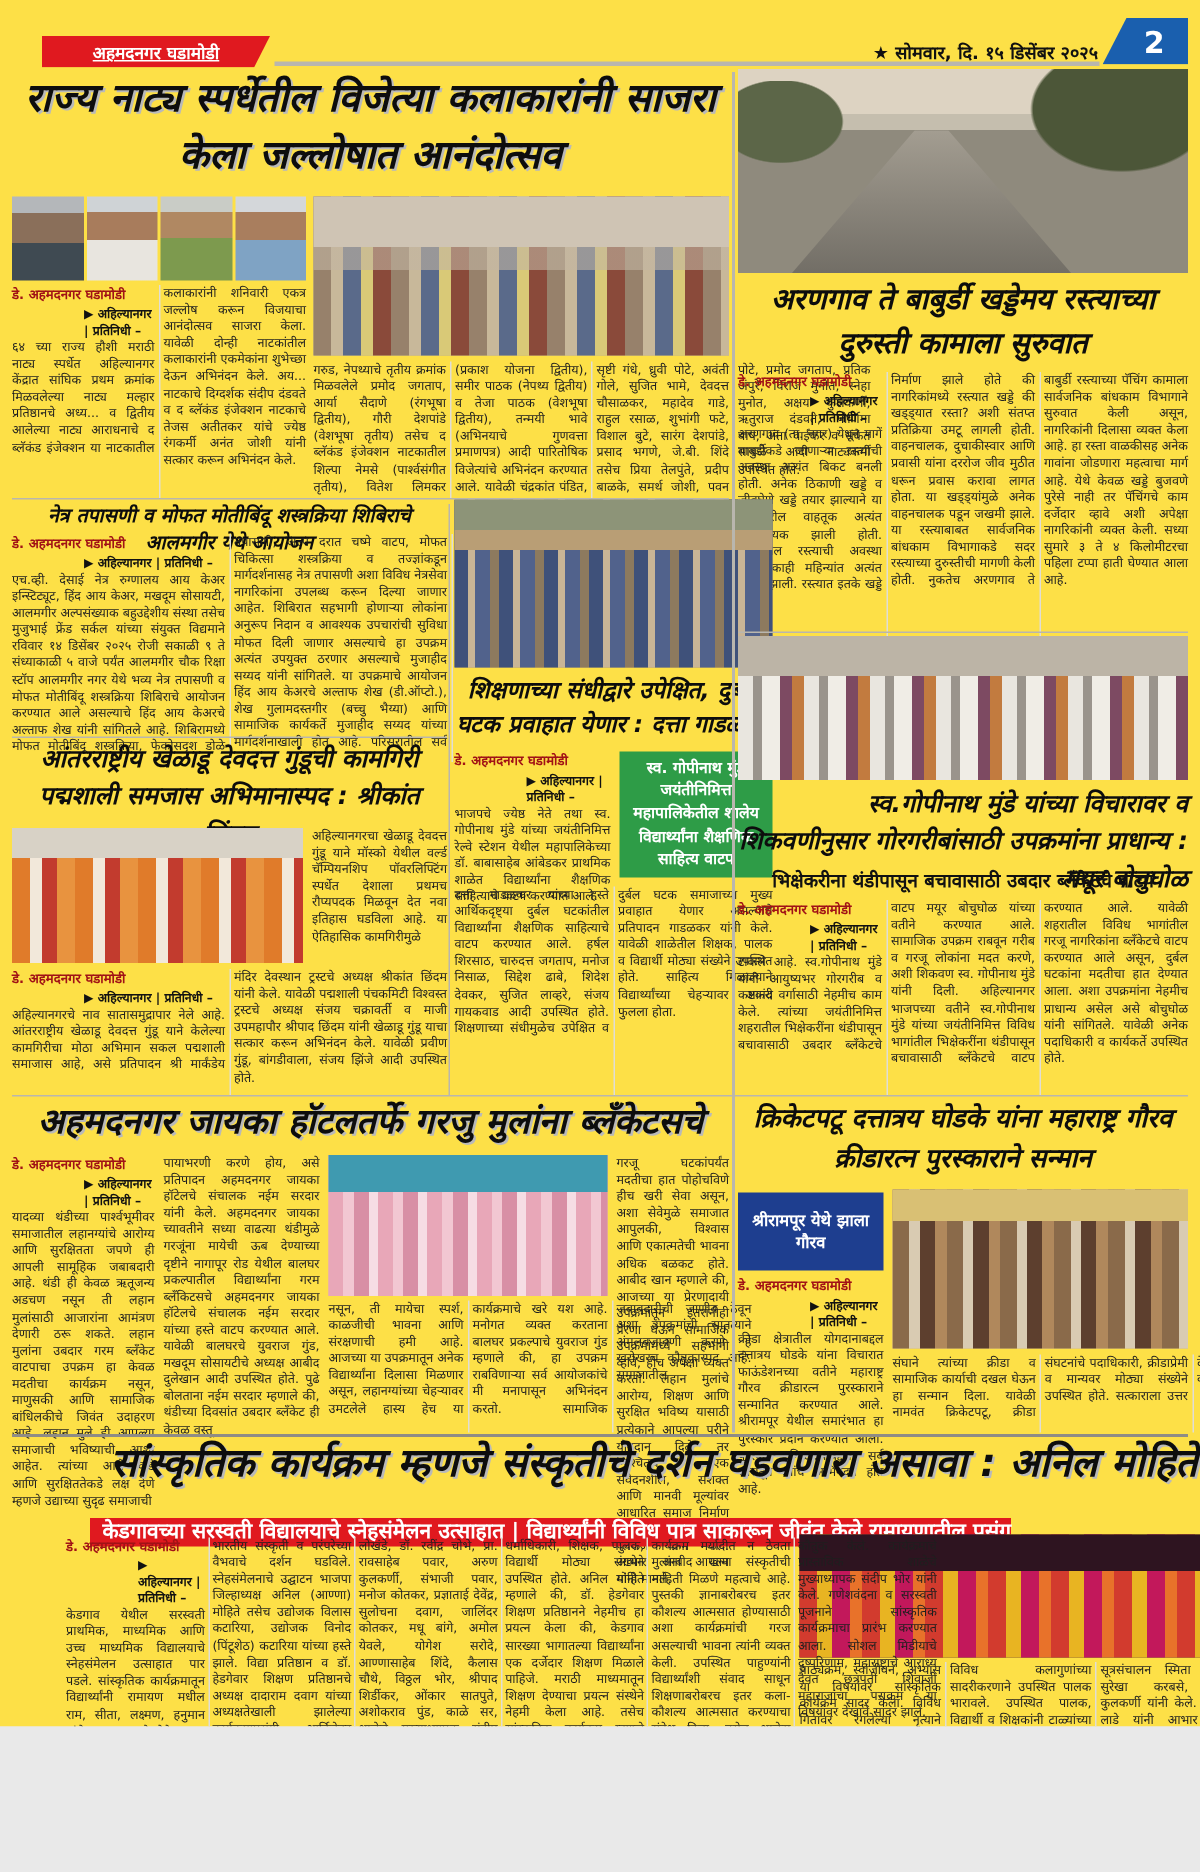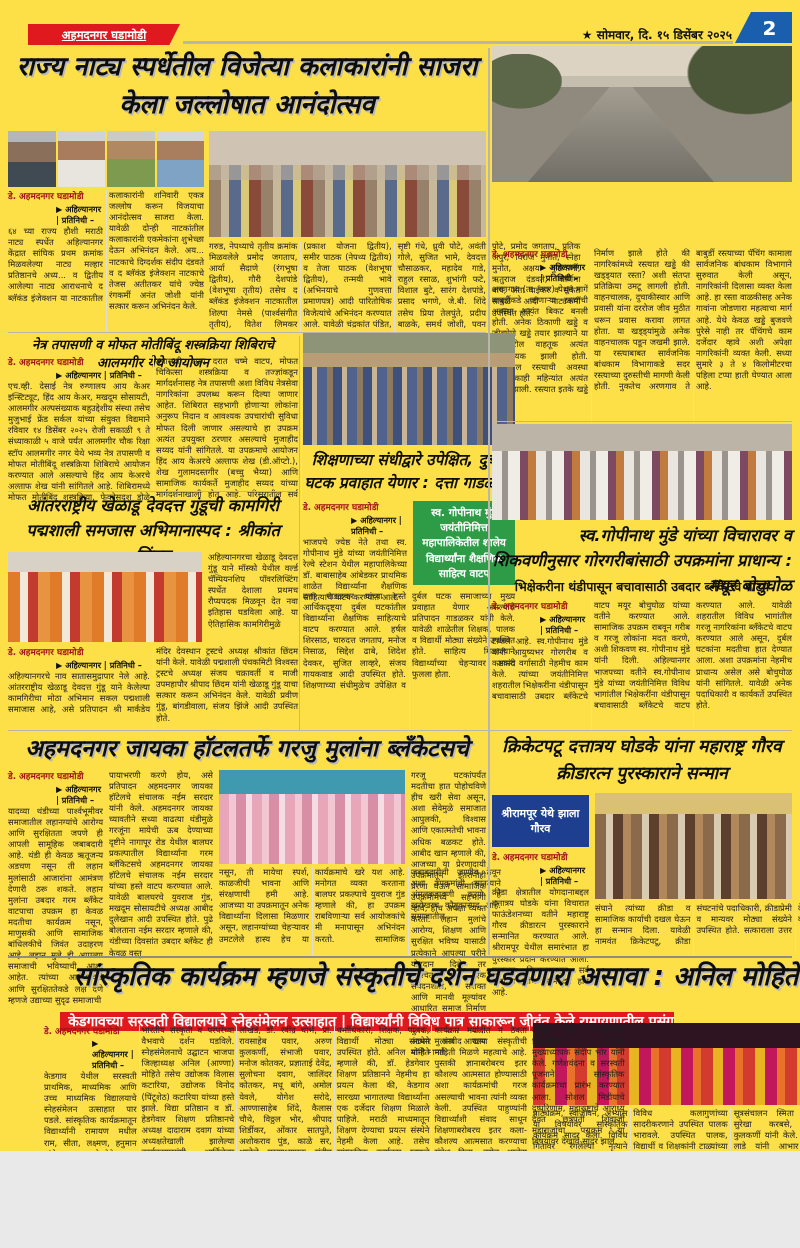--- a/index.html
+++ b/index.html
@@ -163,20 +163,21 @@
       <div class="body-txt">गरुड, नेपथ्याचे तृतीय क्रमांक मिळवलेले प्रमोद जगताप, आर्या सैदाणे (रंगभूषा द्वितीय), गौरी देशपांडे (वेशभूषा तृतीय) तसेच द ब्लॅकंड इंजेक्शन नाटकातील शिल्पा नेमसे (पार्श्वसंगीत तृतीय), वितेश लिमकर (प्रकाश योजना द्वितीय), समीर पाठक (नेपथ्य द्वितीय) व तेजा पाठक (वेशभूषा द्वितीय), तन्मयी भावे (अभिनयाचे गुणवत्ता प्रमाणपत्र) आदी पारितोषिक विजेत्यांचे अभिनंदन करण्यात आले. यावेळी चंद्रकांत पंडित, सृष्टी गंधे, ध्रुवी पोटे, अवंती गोले, सुजित भामे, देवदत्त चौसाळकर, महादेव गाडे, राहुल रसाळ, शुभांगी फटे, विशाल बुटे, सारंग देशपांडे, प्रसाद भगणे, जे.बी. शिंदे तसेच प्रिया तेलपुंते, प्रदीप बाळके, समर्थ जोशी, पवन पोटे, प्रमोद जगताप, प्रतिक अंपुरे, विराज मुनोत, स्नेहा मुनोत, अक्षय कुलकर्णी, ऋतुराज दंडवते, पौर्णिमा बाष, अंता वाईकर व संकेत साबळे आदी नाट्यकर्मी उपस्थित होते.</div>
     </div>
   </div>
 
   <div class="art art-road">
     <div class="ph road-photo">
       <div class="tree-left"></div>
       <div class="tree-right"></div>
       <div class="road-strip"></div>
     </div>
+    <div class="abs road-hl hl">अरणगाव ते बाबुर्डी खड्डेमय रस्त्याच्या दुरुस्ती कामाला सुरुवात</div>
     <div class="abs road-text cols">
       <div class="byline">डे. अहमदनगर घडामोडी</div>
       <div class="dateline">▶ अहिल्यानगर | प्रतिनिधी –</div>
       <div class="body-txt">अरणगाव (ता. नगर) येथून मागें बाबुर्डीकडे जाणाऱ्या रस्त्याची अवस्था अत्यंत बिकट बनली होती. अनेक ठिकाणी खड्डे व जीवघेणे खड्डे तयार झाल्याने या रस्त्यावरील वाहतूक अत्यंत धोकादायक झाली होती. अंतरातील रस्त्याची अवस्था गेल्या काही महिन्यांत अत्यंत बिकट झाली. रस्त्यात इतके खड्डे निर्माण झाले होते की नागरिकांमध्ये रस्त्यात खड्डे की खड्ड्यात रस्ता? अशी संतप्त प्रतिक्रिया उमटू लागली होती. वाहनचालक, दुचाकीस्वार आणि प्रवासी यांना दररोज जीव मुठीत धरून प्रवास करावा लागत होता. या खड्ड्यांमुळे अनेक वाहनचालक पडून जखमी झाले. या रस्त्याबाबत सार्वजनिक बांधकाम विभागाकडे सदर रस्त्याच्या दुरुस्तीची मागणी केली होती. नुकतेच अरणगाव ते बाबुर्डी रस्त्याच्या पॅचिंग कामाला सार्वजनिक बांधकाम विभागाने सुरुवात केली असून, नागरिकांनी दिलासा व्यक्त केला आहे. हा रस्ता वाळकीसह अनेक गावांना जोडणारा महत्वाचा मार्ग आहे. येथे केवळ खड्डे बुजवणे पुरेसे नाही तर पॅचिंगचे काम दर्जेदार व्हावे अशी अपेक्षा नागरिकांनी व्यक्त केली. सध्या सुमारे ३ ते ४ किलोमीटरचा पहिला टप्पा हाती घेण्यात आला आहे.</div>
     </div>
   </div>
 
   <div class="art art-eye">
     <div class="abs eye-hl hl">नेत्र तपासणी व मोफत मोतीबिंदू शस्त्रक्रिया शिबिराचे आलमगीर येथे आयोजन</div>
     <div class="abs eye-text cols">

